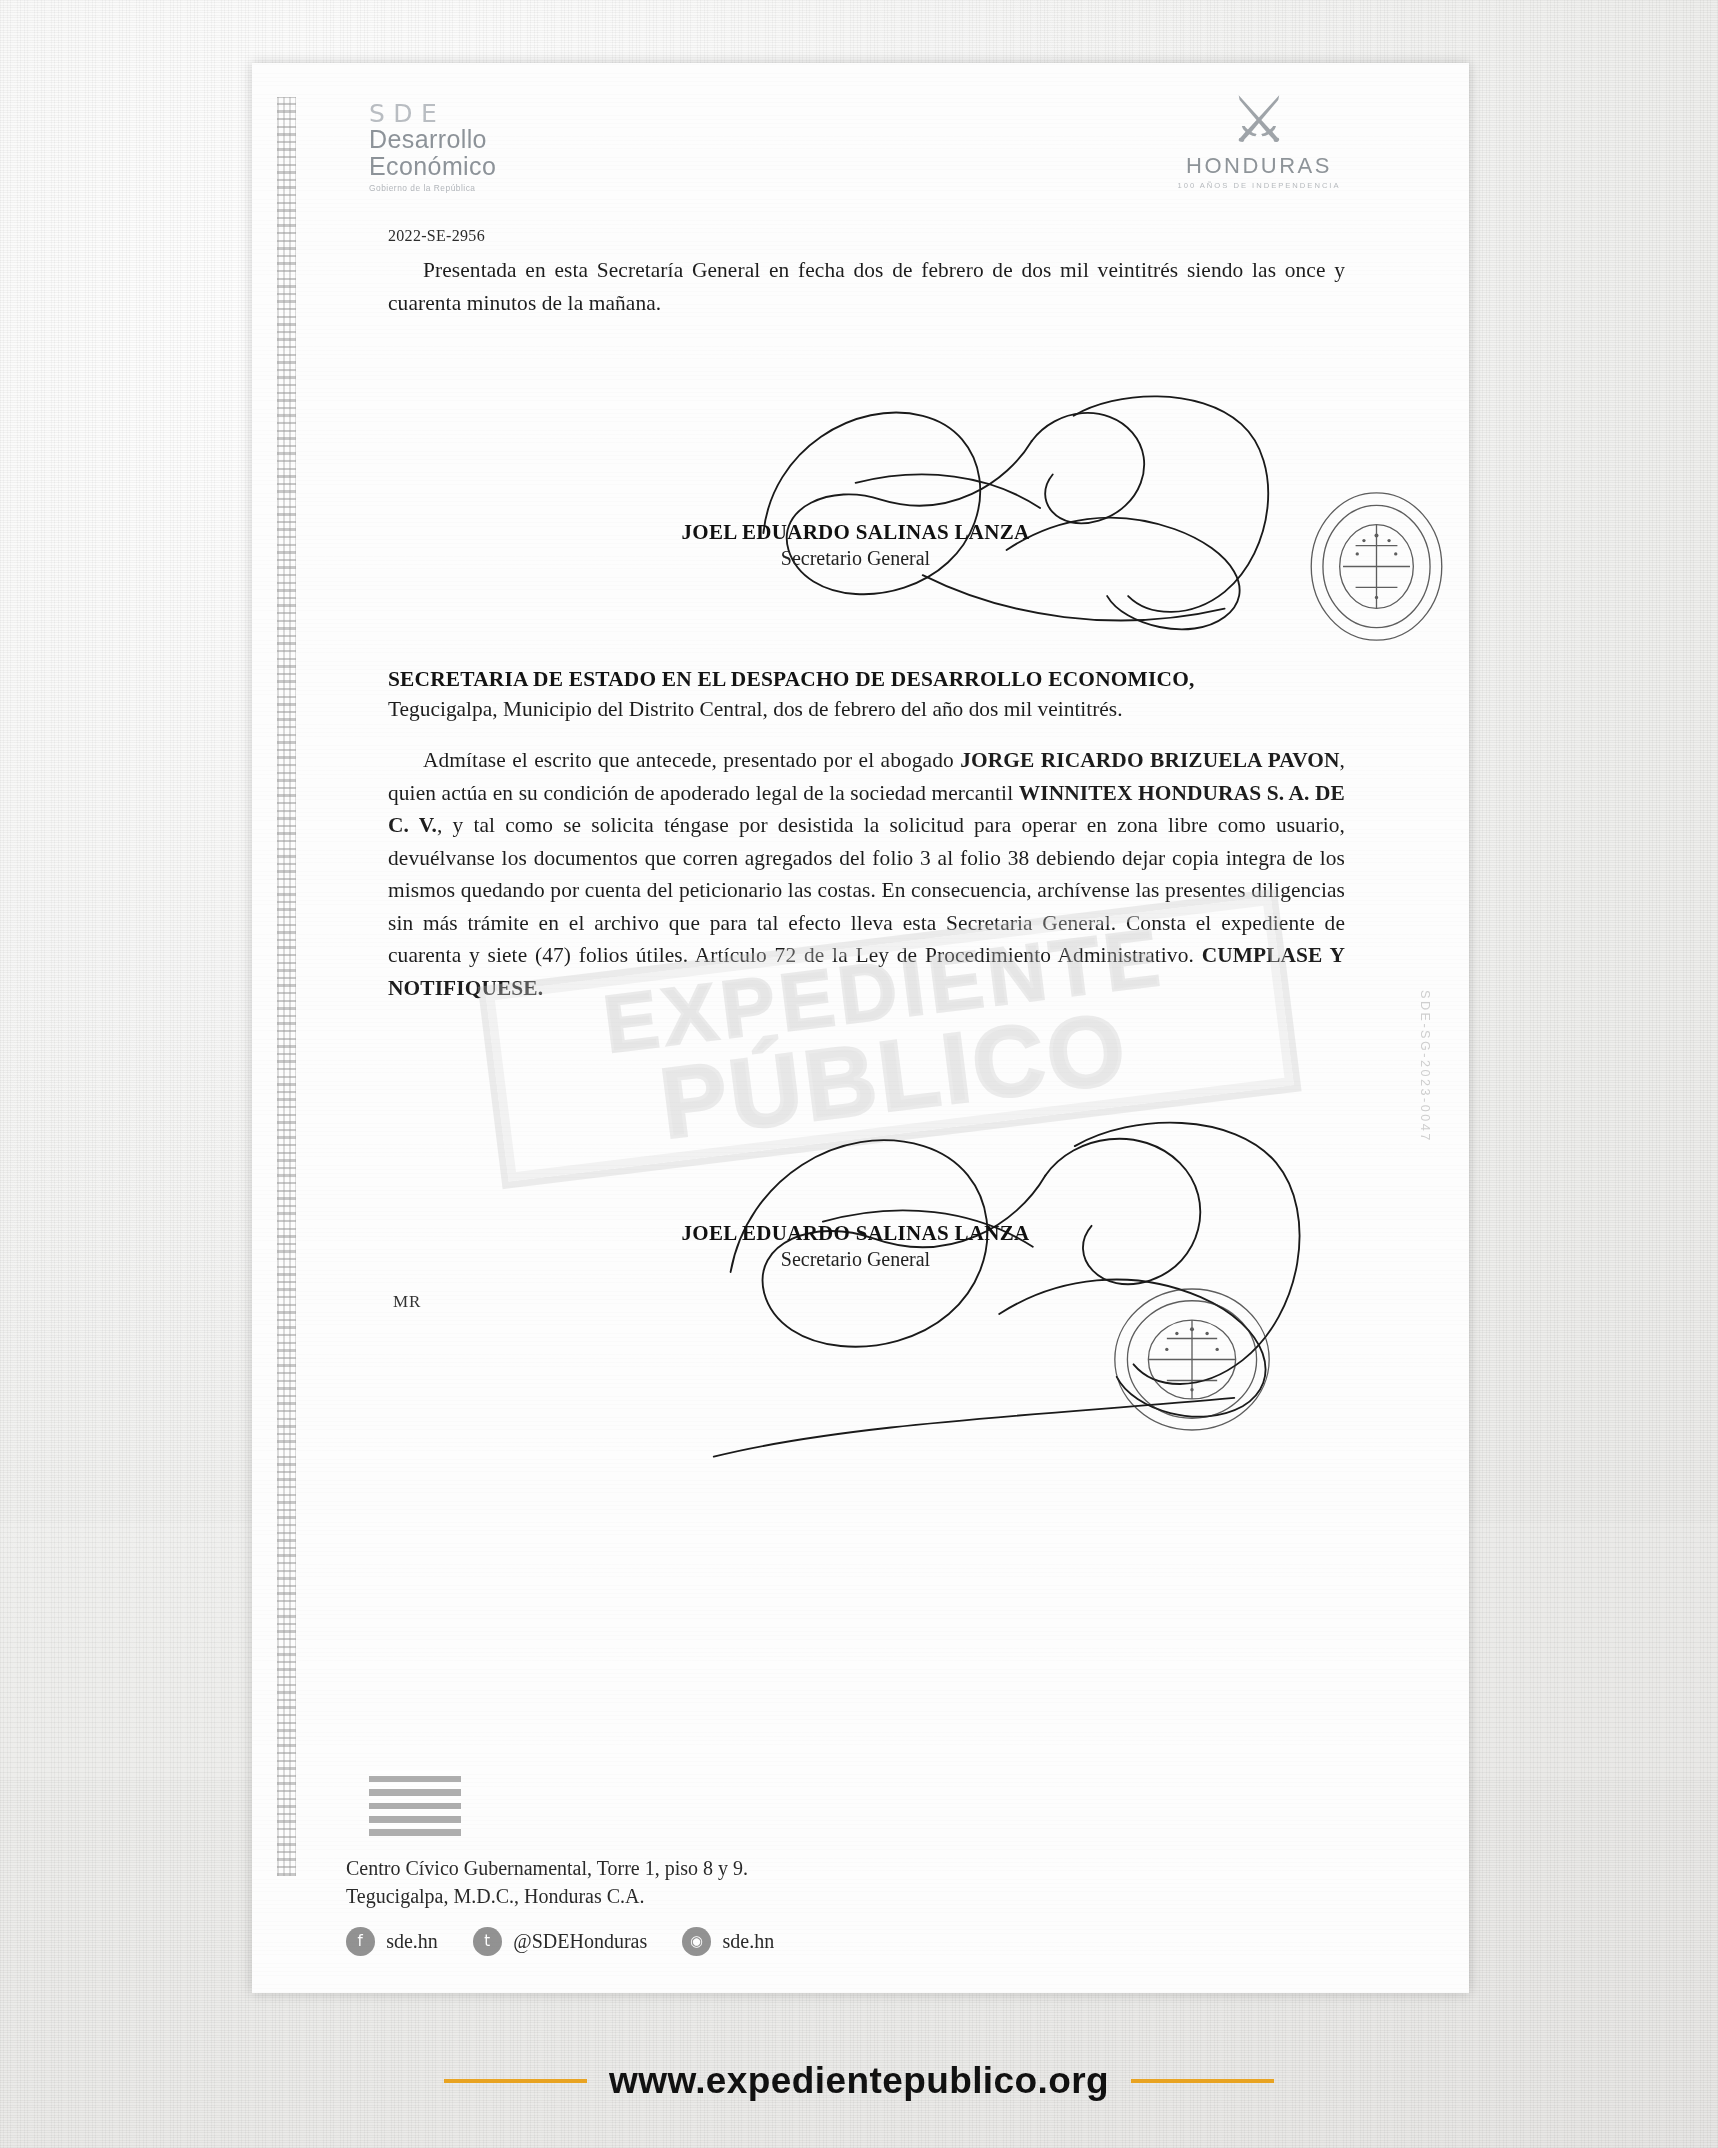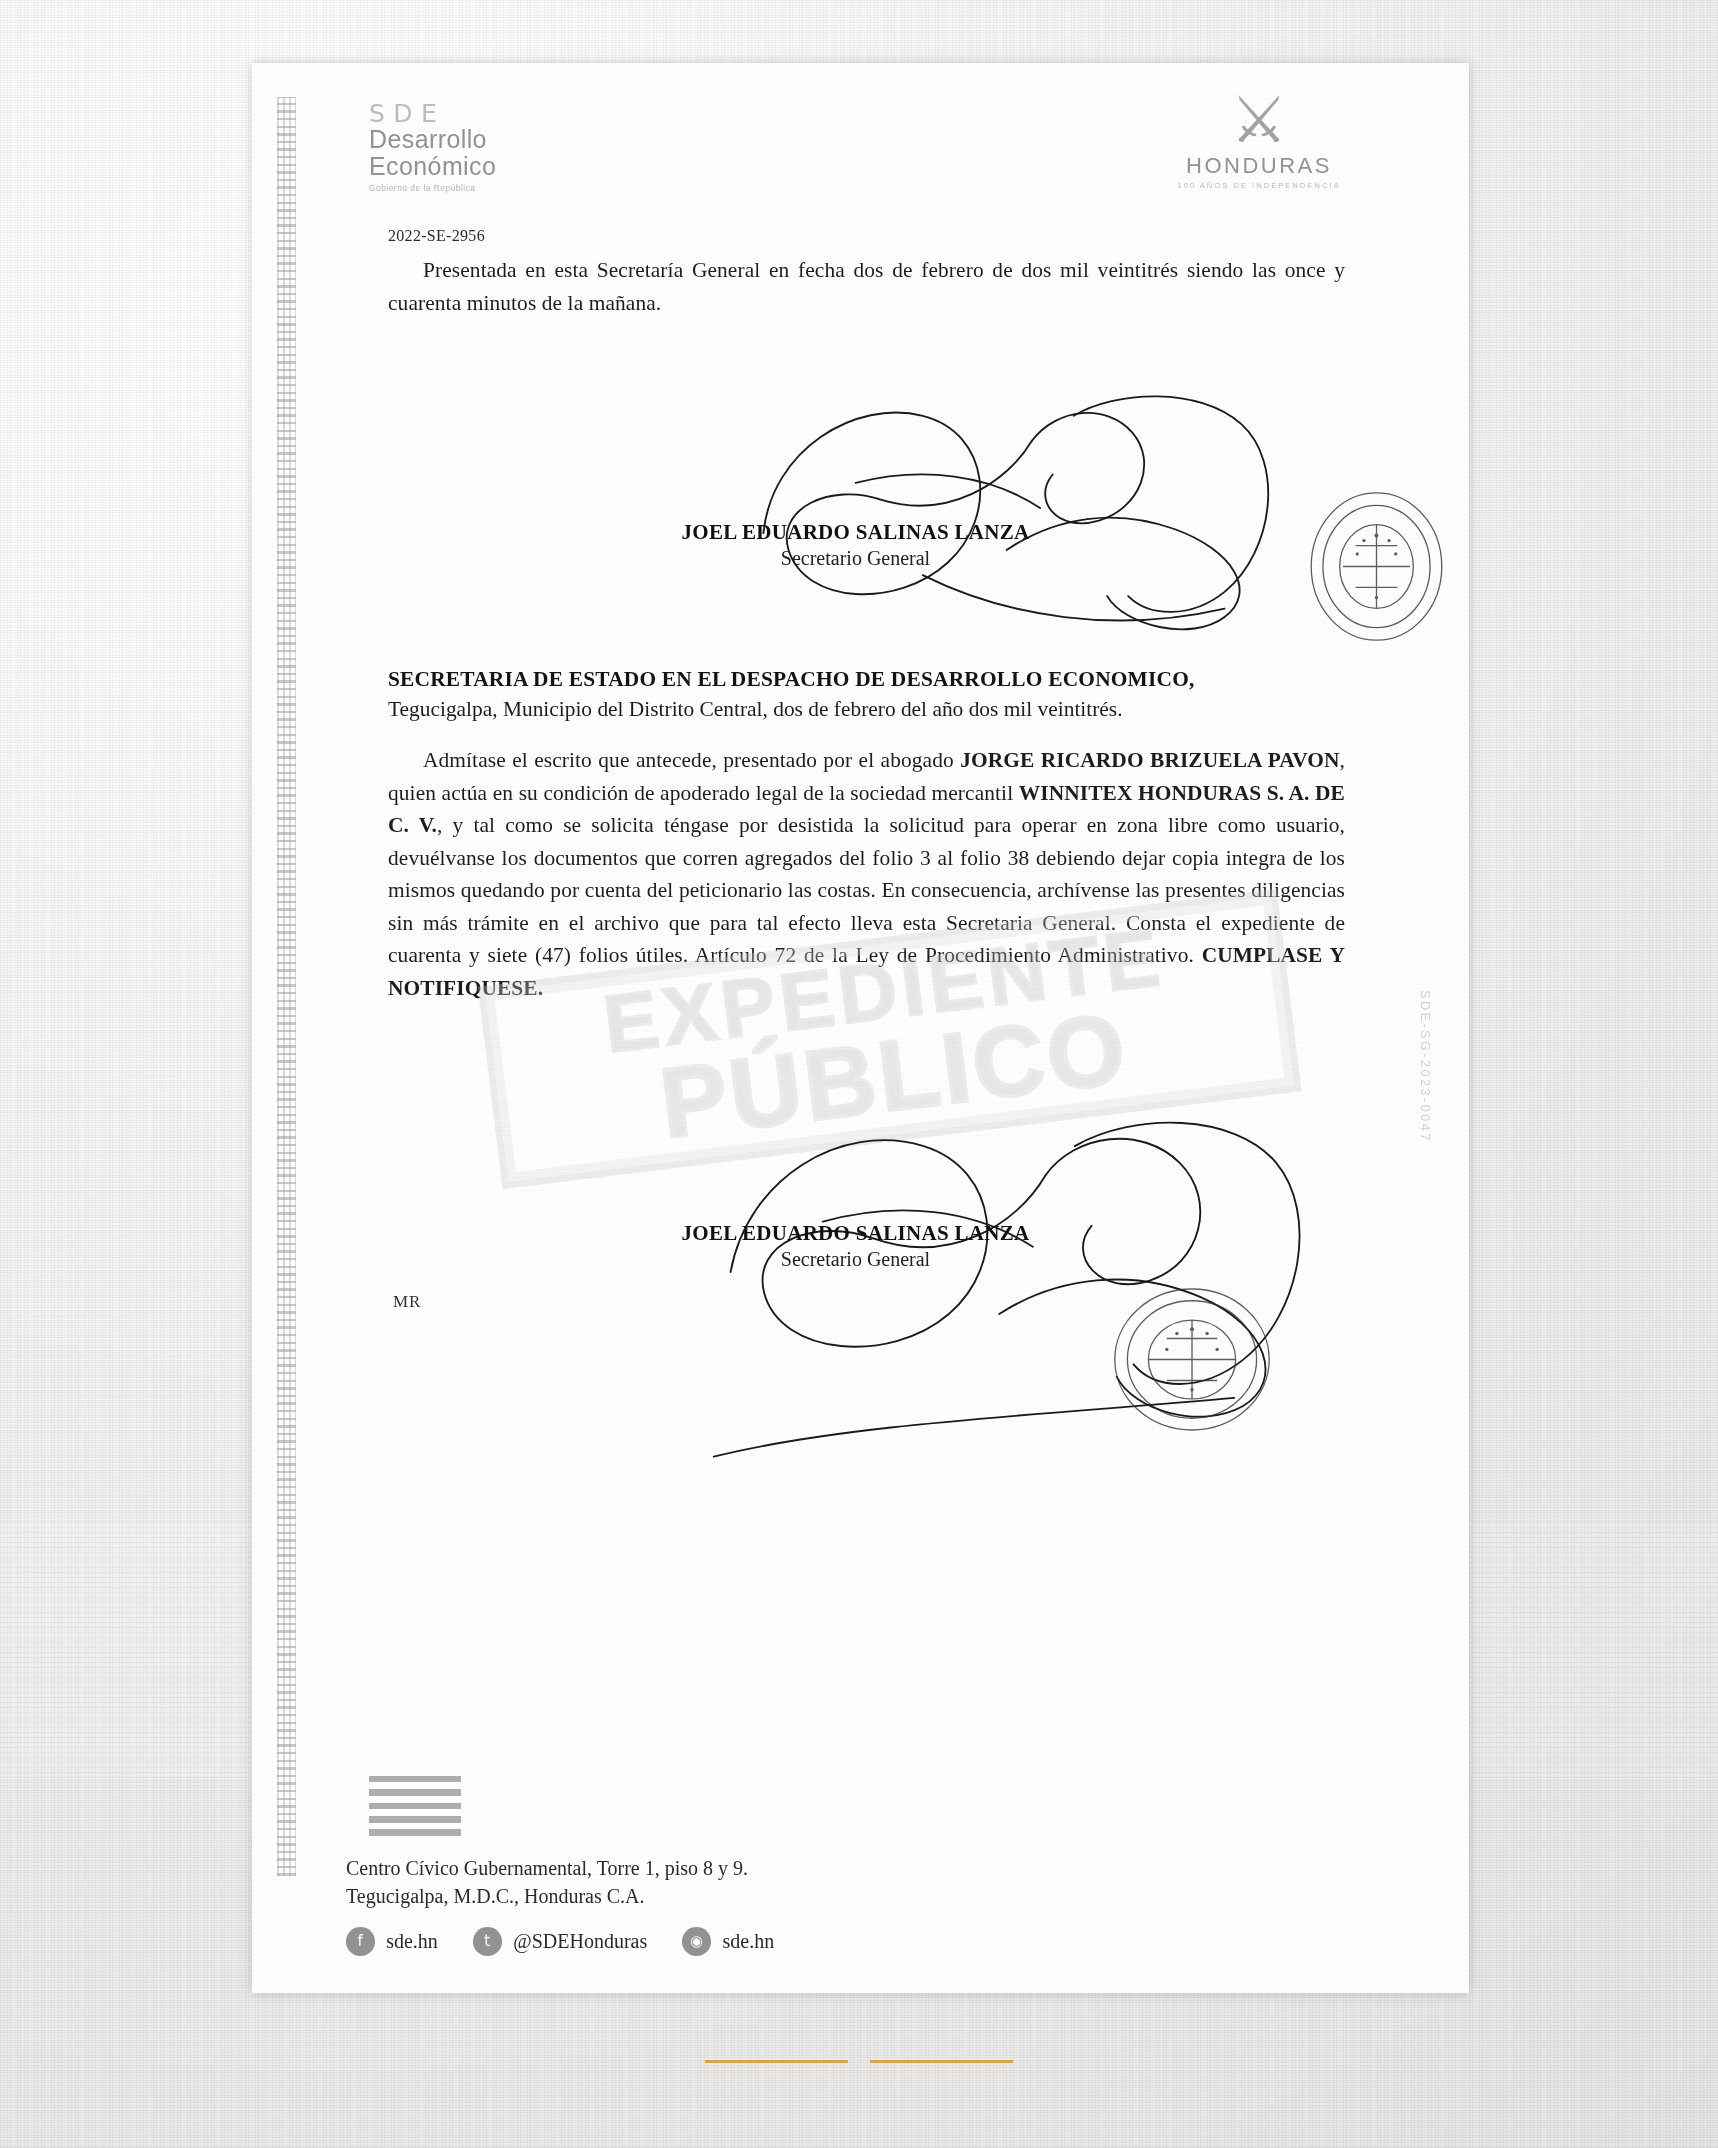--- a/index.html
+++ b/index.html
@@ -477,15 +477,16 @@
     <span class="soc-ic">t</span>
     <span class="soc-txt">@SDEHonduras</span>
     <span class="soc-ic">◉</span>
     <span class="soc-txt">sde.hn</span>
   </div>
 
 </div>
 
 <div id="site-banner">
   <span class="rule"></span>
+  <span class="url">www.expedientepublico.org</span>
   <span class="rule"></span>
 </div>
 
 
 </body></html>

